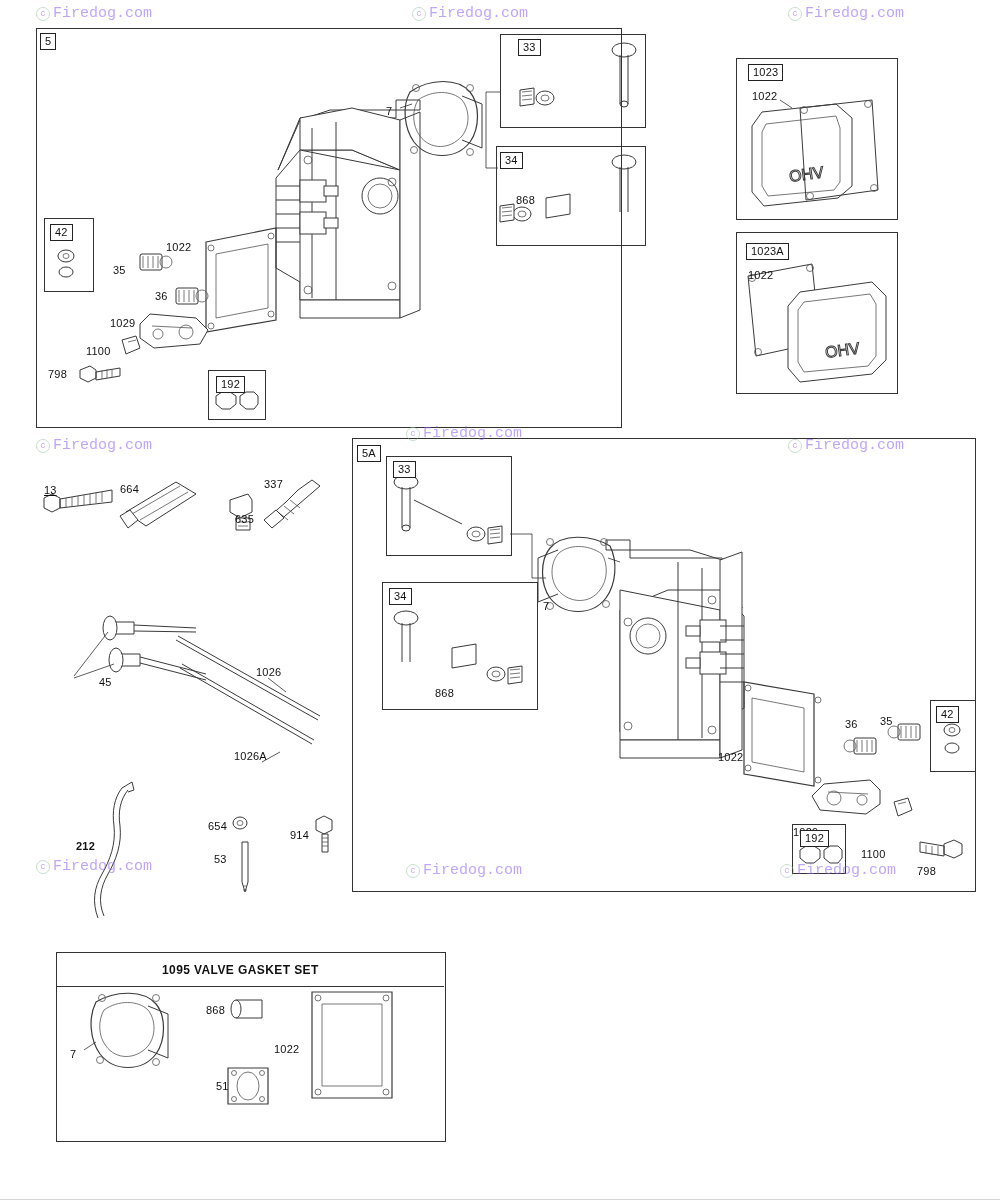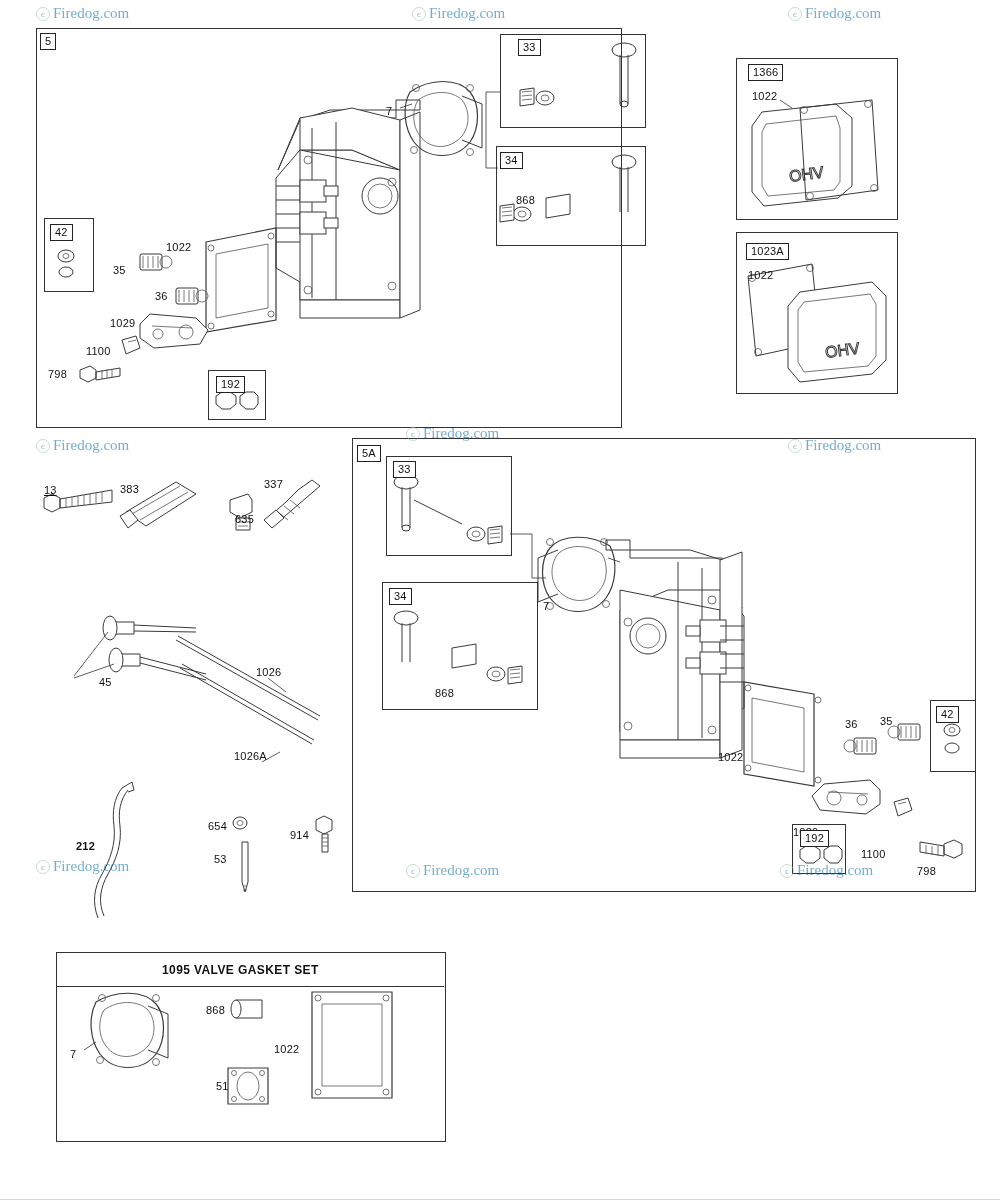--- a/index.html
+++ b/index.html
@@ -29,24 +29,24 @@
     font-size:11px;
     line-height:12px;
   }
   .frame{
     position:absolute;
     border:1px solid #333;
     background:transparent;
   }
   .wm{
     position:absolute;
-    color:#0369a1;
+    color:#8b5cf6;
     opacity:.55;
     font-size:15px;
-    font-family:Liberation Serif, serif;
+    font-family:Liberation Mono, monospace;
     white-space:nowrap;
     pointer-events:none;
   }
   .wm .c{
     display:inline-block;
     border:1px solid #9bbfa4;
     border-radius:50%;
     width:12px;height:12px;
     line-height:12px;
     font-size:9px;
@@ -408,26 +408,26 @@
       <div class="lbl boxed" style="left: 500px; top: 152px;">34</div>
       <div class="lbl" style="left: 516px; top: 194px;">868</div>
       <div class="lbl boxed" style="left: 50px; top: 224px;">42</div>
       <div class="lbl" style="left: 166px; top: 241px;">1022</div>
       <div class="lbl" style="left: 113px; top: 264px;">35</div>
       <div class="lbl" style="left: 155px; top: 290px;">36</div>
       <div class="lbl" style="left: 110px; top: 317px;">1029</div>
       <div class="lbl" style="left: 86px; top: 345px;">1100</div>
       <div class="lbl" style="left: 48px; top: 368px;">798</div>
       <div class="lbl boxed" style="left: 216px; top: 376px;">192</div>
-      <div class="lbl boxed" style="left: 748px; top: 64px;">1366</div>
+      <div class="lbl boxed" style="left: 748px; top: 64px;">1023</div>
       <div class="lbl" style="left: 752px; top: 90px;">1022</div>
       <div class="lbl boxed" style="left: 746px; top: 243px;">1023A</div>
       <div class="lbl" style="left: 748px; top: 269px;">1022</div>
       <div class="lbl" style="left: 44px; top: 484px; text-decoration: underline;">13</div>
-      <div class="lbl" style="left: 120px; top: 483px;">383</div>
+      <div class="lbl" style="left: 120px; top: 483px;">664</div>
       <div class="lbl" style="left: 203px; top: 513px; padding-left: 32px;">635</div>
       <div class="lbl" style="left: 264px; top: 478px;">337</div>
       <div class="lbl" style="left: 58px; top: 676px; margin-left: 41px;">45</div>
       <div class="lbl" style="left: 256px; top: 666px;">1026</div>
       <div class="lbl" style="left: 234px; top: 750px;">1026A</div>
       <div class="lbl" style="left: 76px; top: 840px; font-weight: bold;">212</div>
       <div class="lbl" style="left: 208px; top: 820px;">654</div>
       <div class="lbl" style="left: 290px; top: 829px;">914</div>
       <div class="lbl" style="left: 214px; top: 853px;">53</div>
       <div class="lbl boxed" style="left: 357px; top: 445px;">5A</div>

